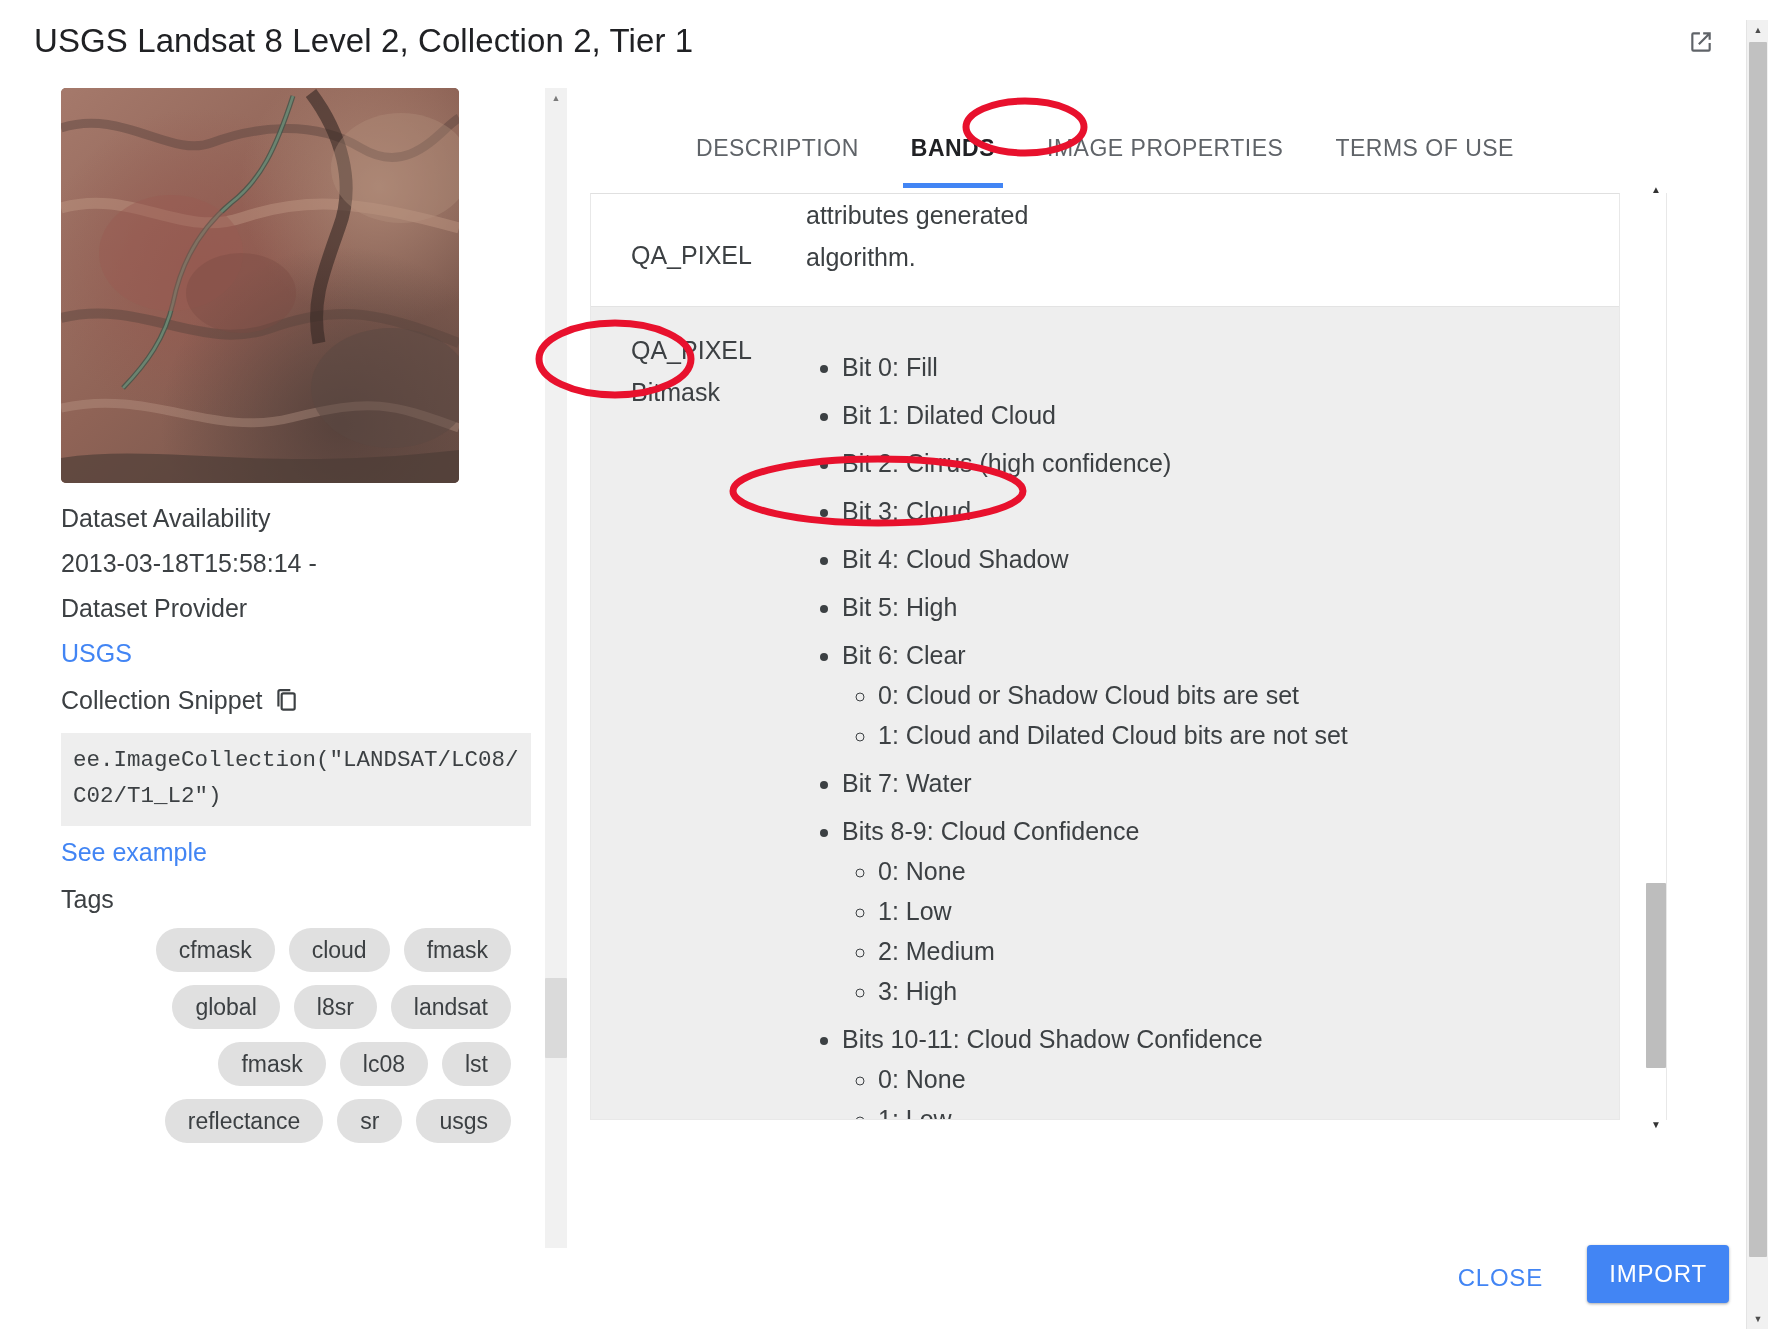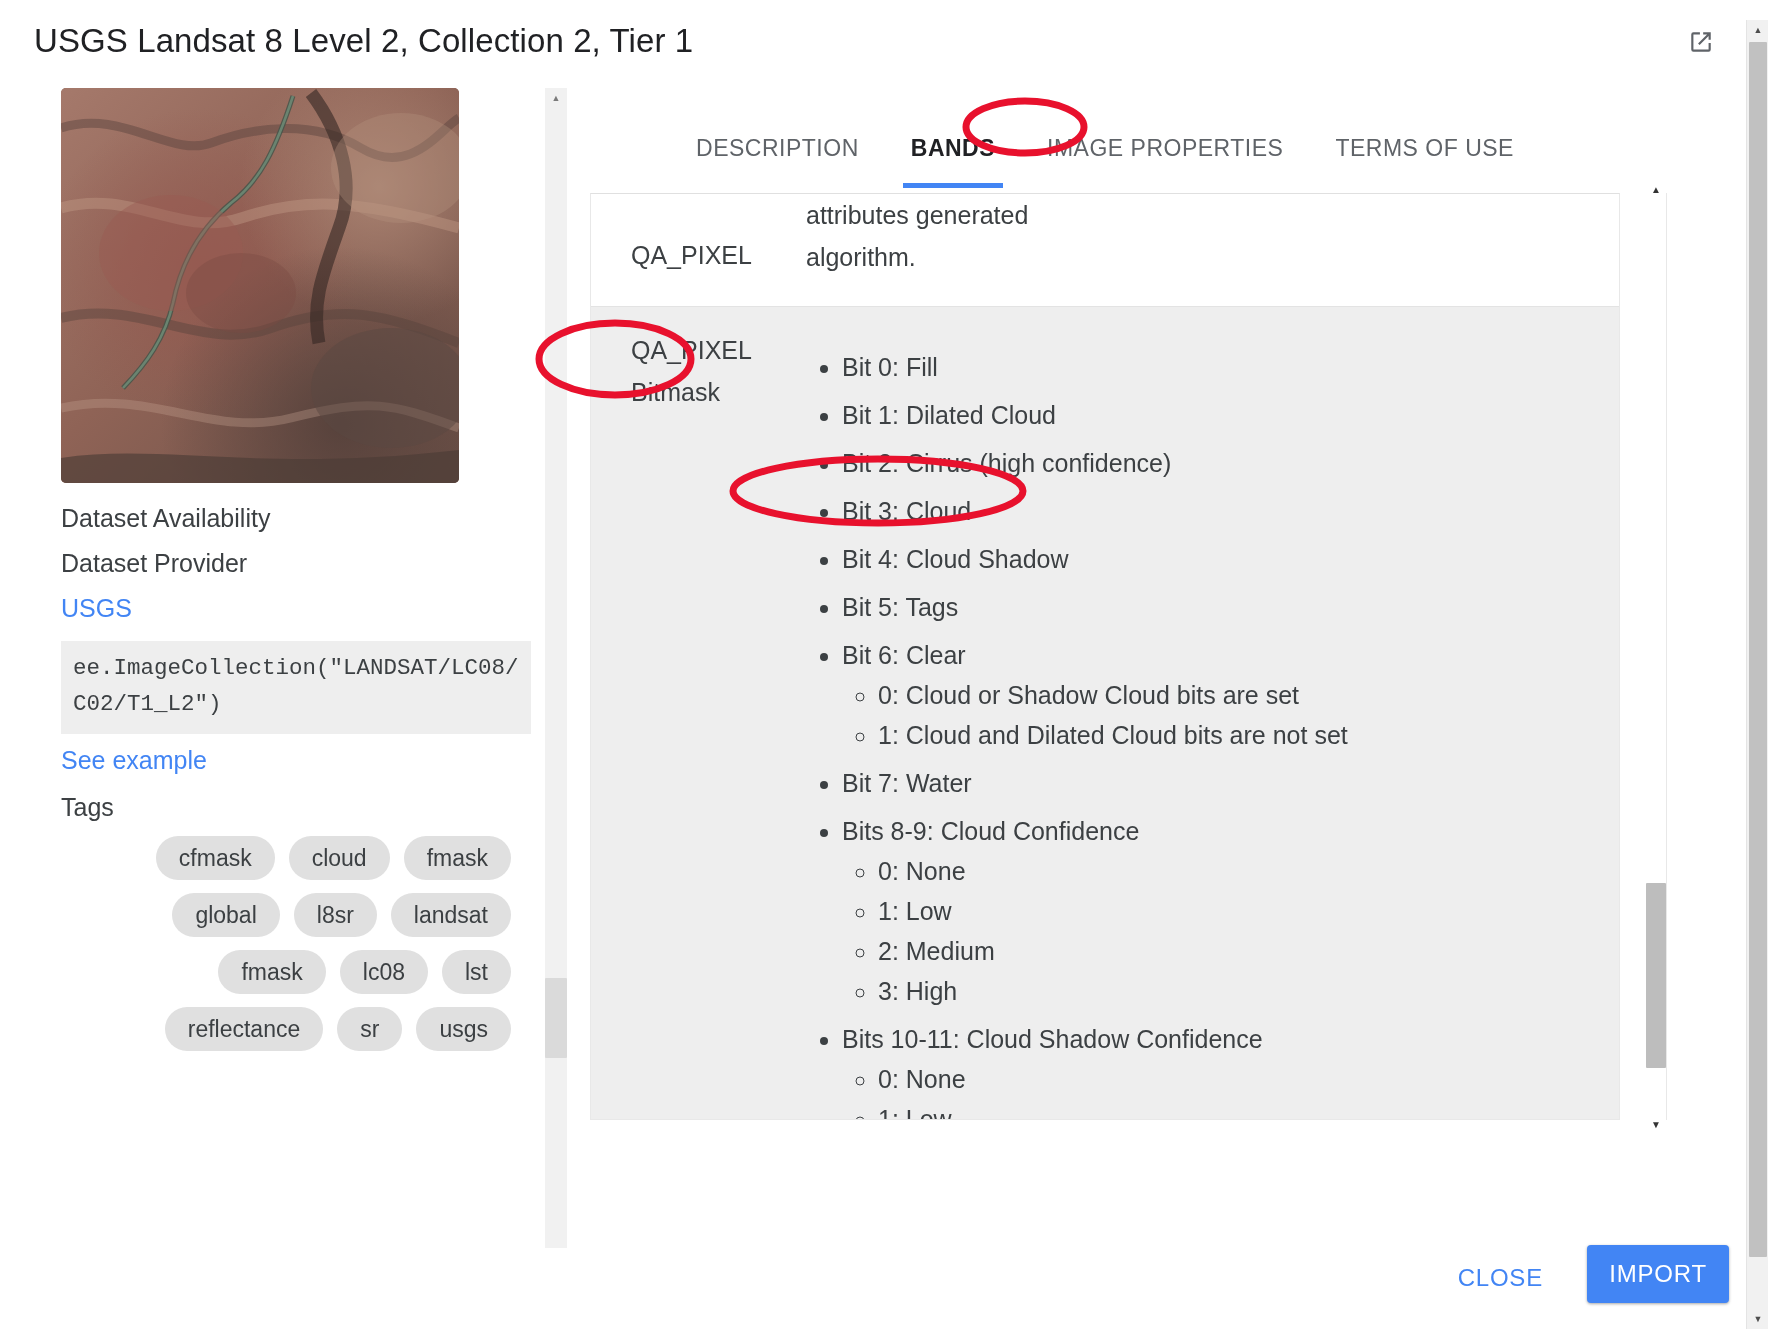--- a/index.html
+++ b/index.html
@@ -427,23 +427,33 @@
         <ellipse cx="110" cy="165" rx="72" ry="58" fill="#9a5b52" opacity="0.45"></ellipse>
         <ellipse cx="180" cy="205" rx="55" ry="40" fill="#7a4a44" opacity="0.4"></ellipse>
         <ellipse cx="330" cy="300" rx="80" ry="60" fill="#5a4741" opacity="0.5"></ellipse>
         <ellipse cx="340" cy="80" rx="70" ry="55" fill="#b4917e" opacity="0.35"></ellipse>
         <path d="M0 370 C 100 355, 200 385, 398 362 L398 395 L0 395 Z" fill="#4c3c36" opacity="0.65"></path>
       </svg>
     </div>
 
     <div class="left-text">
       <div class="lt-line">Dataset Availability</div>
+      <div class="lt-line">2013-03-18T15:58:14 -</div>
       <div class="lt-line">Dataset Provider</div>
       <div><a class="lt-link">USGS</a></div>
 
+      <div class="snippet-label-row">
+        <span class="snippet-label">Collection Snippet</span>
+        <span class="copy-icon">
+          <svg width="26" height="26" viewBox="0 0 24 24">
+            <rect x="8" y="5" width="12" height="15" rx="1.5" fill="none" stroke="#3c4043" stroke-width="2"></rect>
+            <path d="M5 17V3.5A1.5 1.5 0 0 1 6.5 2H16" fill="none" stroke="#3c4043" stroke-width="2"></path>
+          </svg>
+        </span>
+      </div>
 
       <div class="code-box">ee.ImageCollection("LANDSAT/LC08/C02/T1_L2")</div>
 
       <a class="see-example">See example</a>
 
       <div class="tags-heading">Tags</div>
 
       <div class="tag-list">
         <span class="tag">cfmask</span>
         <span class="tag">cloud</span>
@@ -501,21 +511,21 @@
         <div>Bitmask</div>
       </div>
       <div class="band-desc">
         <div class="bitlist-wrap">
           <ul class="bitlist">
             <li><span>Bit 0: Fill</span></li>
             <li><span>Bit 1: Dilated Cloud</span></li>
             <li><span>Bit 2: Cirrus (high confidence)</span></li>
             <li><span>Bit 3: Cloud</span></li>
             <li><span>Bit 4: Cloud Shadow</span></li>
-            <li><span>Bit 5: Tags</span></li>
+            <li><span>Bit 5: High</span></li>
             <li>
               <span>Bit 6: Clear</span>
               <ul class="sublist">
                 <li>0: Cloud or Shadow Cloud bits are set</li>
                 <li>1: Cloud and Dilated Cloud bits are not set</li>
               </ul>
             </li>
             <li><span>Bit 7: Water</span></li>
             <li>
               <span>Bits 8-9: Cloud Confidence</span>

